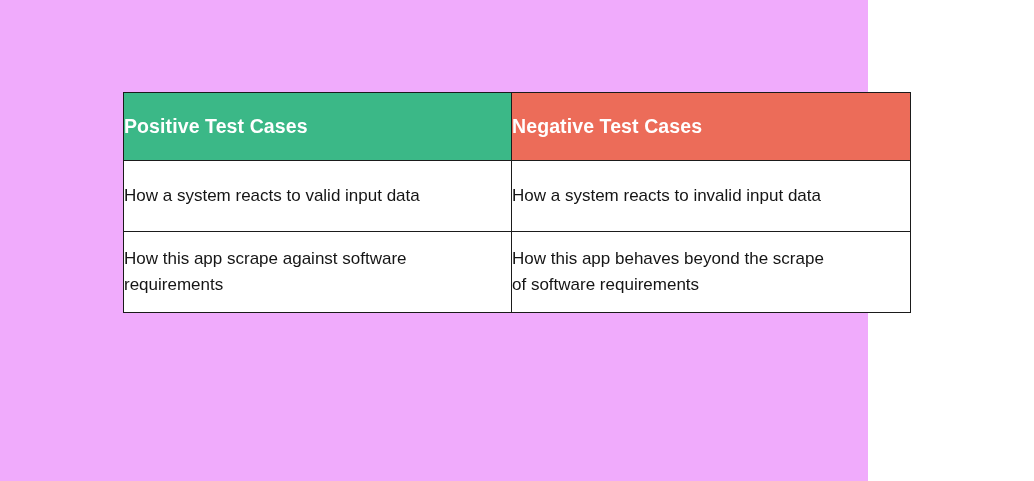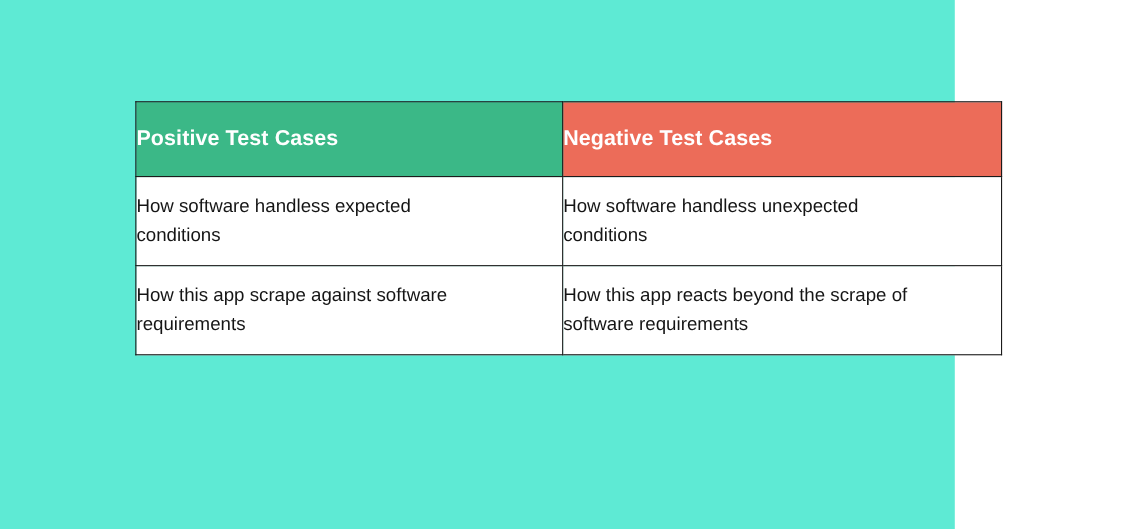--- a/index.html
+++ b/index.html
@@ -11,21 +11,21 @@
     height: 481px;
     background: #ffffff;
     font-family: "Liberation Sans", sans-serif;
     overflow: hidden;
   }
 
   .canvas {
     position: relative;
     width: 868px;
     height: 481px;
-    background: #5eead4;
+    background: #f0abfc;
   }
 
   .comparison-table {
     position: absolute;
     left: 123px;
     top: 92px;
     width: 787px;
     border-collapse: collapse;
     table-layout: fixed;
   }
@@ -86,35 +86,35 @@
 
     <thead>
       <tr>
         <th class="head-cell head-positive">Positive Test Cases</th>
         <th class="head-cell head-negative">Negative Test Cases</th>
       </tr>
     </thead>
 
     <tbody>
 
-
-      <tr class="row-double">
+      <tr class="row-single">
         <td class="body-cell">
-          <span class="cell-text">How software handless expected conditions</span>
+          <span class="cell-text wide">How a system reacts to valid input data</span>
         </td>
         <td class="body-cell">
-          <span class="cell-text">How software handless unexpected conditions</span>
+          <span class="cell-text wide">How a system reacts to invalid input data</span>
         </td>
       </tr>
+
 
       <tr class="row-double">
         <td class="body-cell">
           <span class="cell-text">How this app scrape against software requirements</span>
         </td>
         <td class="body-cell">
-          <span class="cell-text">How this app reacts beyond the scrape of software requirements</span>
+          <span class="cell-text">How this app behaves beyond the scrape of software requirements</span>
         </td>
       </tr>
 
     </tbody>
   </table>
 
 </div>
 
 </body></html>

